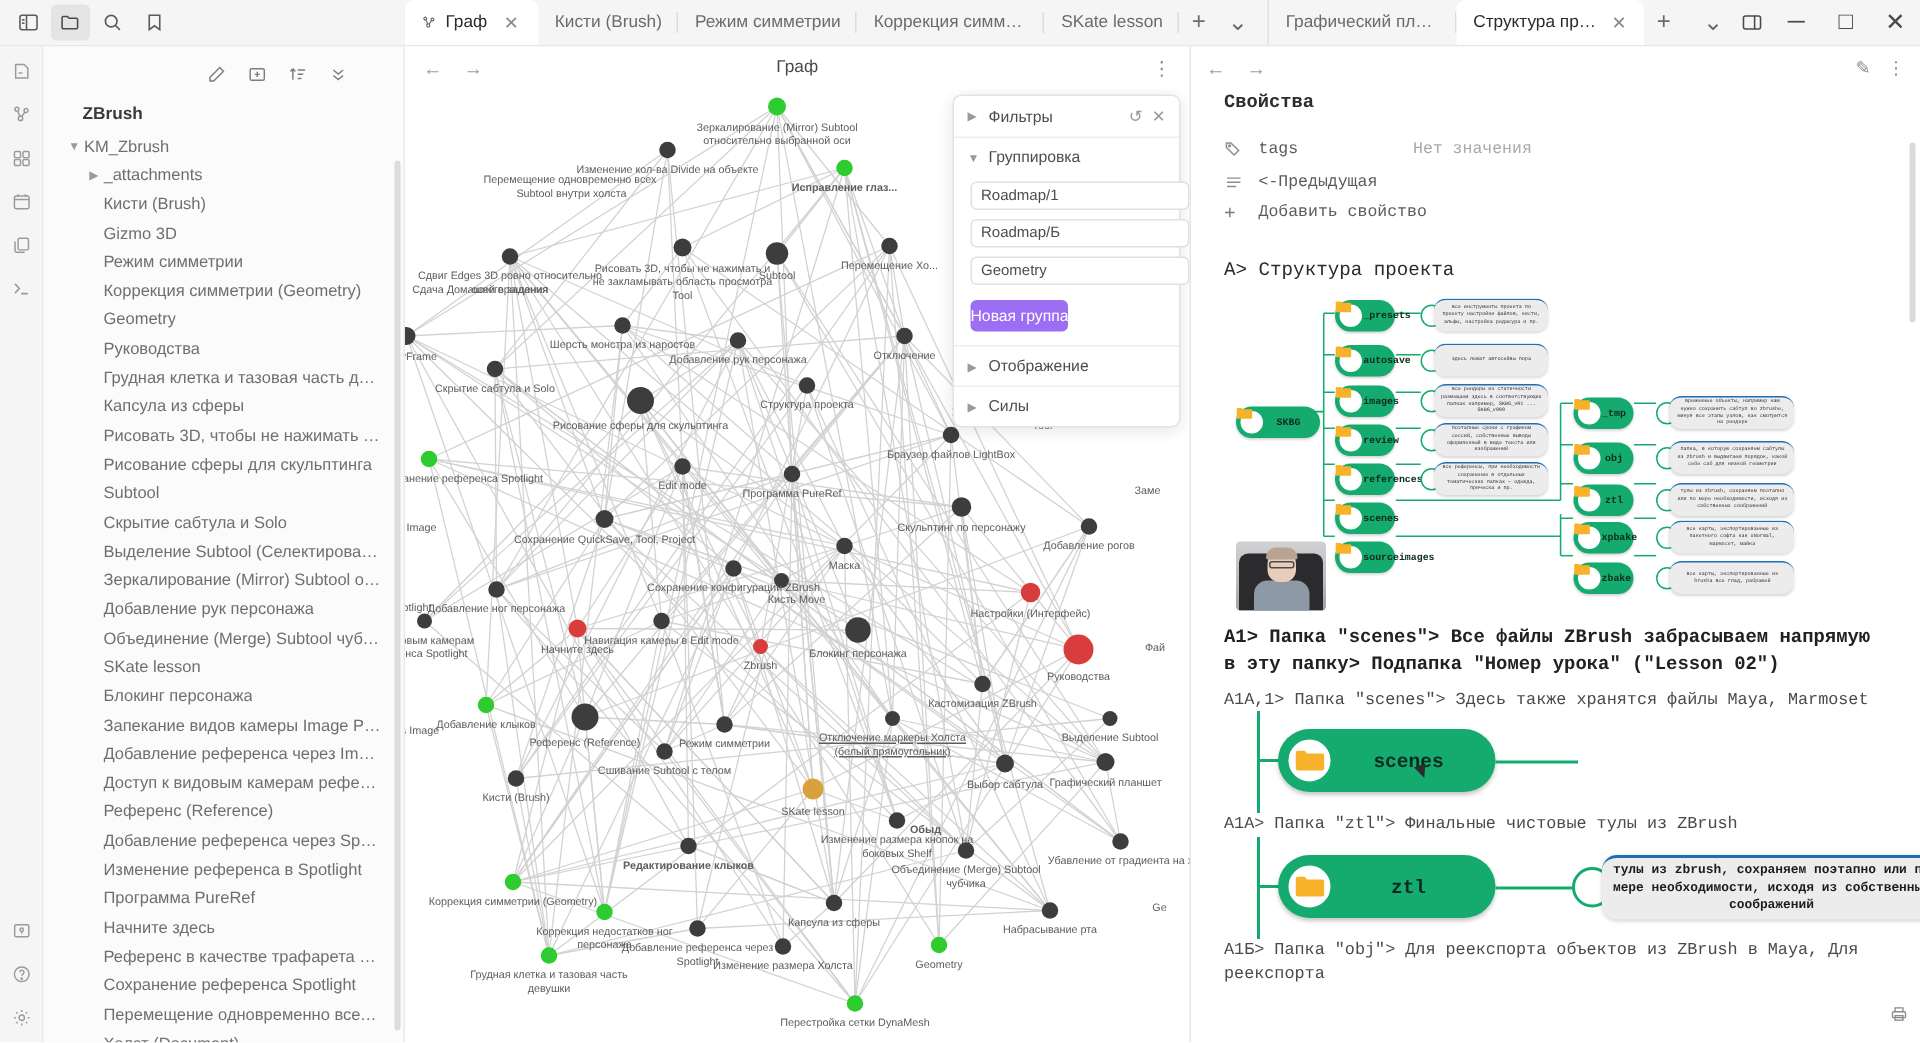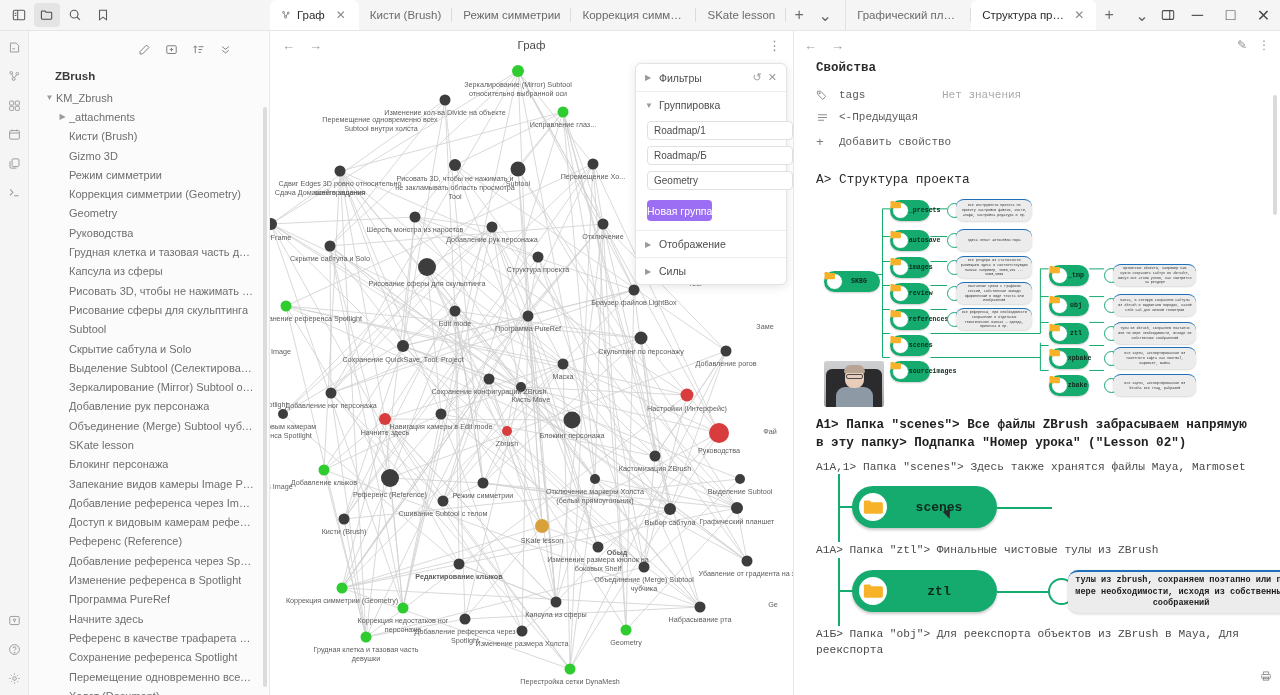--- a/index.html
+++ b/index.html
@@ -112,21 +112,21 @@
   .np-nav { display: flex; gap: 14px; color: #9d9d9d; font-size: 13px; }
   .np-nav span { cursor: pointer; line-height: 1; }
   .np-crumb { position: absolute; left: 0; right: 0; text-align: center; font-size: 11px;
               color: #6c6c6c; pointer-events: none; }
   .np-crumb .sep { color: #b5b5b5; }
   .np-actions { margin-left: auto; display: flex; gap: 11px; color: #8c8c8c; font-size: 12px; }
   .np-actions span { cursor: pointer; line-height: 1; }
 
   .np-body { flex: 1; overflow: hidden; padding: 0 30px 0 22px; position: relative; font-family: Liberation Mono, monospace; }
   .np-h { font-size: 12.5px; font-weight: bold; color: #2c2c2c; margin: 2px 0 9px; }
-  .prop-row { display: flex; align-items: center; height: 22px; font-size: 11px; color: #555;
+  .prop-row { display: flex; align-items: flex-end; height: 22px; font-size: 11px; color: #555;
               gap: 8px; cursor: pointer; }
   .prop-row .pico { width: 15px; color: #8c8c8c; display: flex; align-items: center; }
   .prop-row .pkey { width: 95px; color: #5b5b5b; }
   .prop-row .pval { color: #a9a9a9; }
   .prop-add { display: flex; align-items: center; gap: 8px; height: 24px; font-size: 11px;
               color: #5b5b5b; cursor: pointer; margin-top: 2px; }
   .prop-add .plus { color: #7a7a7a; font-size: 13px; width: 15px; display: flex; }
 
   .note-h1 { font-size: 12.8px; color: #2b2b2b; margin: 18px 0 8px; }
   .note-p-bold { font-size: 12.6px; color: #212121; font-weight: bold; line-height: 1.42;
@@ -785,21 +785,21 @@
           <circle cx="477" cy="502" r="5.5" fill="#3d3d3d"></circle>
           <circle cx="96" cy="578" r="5.5" fill="#2ecc2e"></circle>
           <circle cx="252" cy="572" r="5.5" fill="#3d3d3d"></circle>
           <circle cx="430" cy="548" r="5.5" fill="#3d3d3d"></circle>
           <circle cx="356" cy="571" r="5.5" fill="#2ecc2e"></circle>
           <circle cx="300" cy="610" r="5.5" fill="#2ecc2e"></circle>
         </svg>
       <div id="graph-labels">
           <div class="gnode-lbl" style="left: 248px; top: 20.5px;">Зеркалирование (Mirror) Subtool
 относительно выбранной оси</div>
-          <div class="gnode-lbl" style="left: 293px; top: 61px;">Исправление глаз...</div>
+          <div class="gnode-lbl" style="left: 293px; top: 61px; font-weight: bold;">Исправление глаз...</div>
           <div class="gnode-lbl" style="left: 175px; top: 49px;">Изменение кол-ва Divide на объекте</div>
           <div class="gnode-lbl" style="left: 110px; top: 55.5px;">Перемещение одновременно всех
  Subtool внутри холста</div>
           <div class="gnode-lbl" style="left: 248px; top: 120px;">Subtool</div>
           <div class="gnode-lbl" style="left: 323px; top: 113px;">Перемещение Хо...</div>
           <div class="gnode-lbl" style="left: 70px; top: 120px;">Сдвиг Edges 3D ровно относительно
 осей вращения</div>
           <div class="gnode-lbl" style="left: 50px; top: 128.5px;">Сдача Домашнего задания</div>
           <div class="gnode-lbl" style="left: 185px; top: 114.5px;">Рисовать 3D, чтобы не нажимать и
 не закламывать область просмотра
@@ -831,21 +831,21 @@
           <div class="gnode-lbl" style="left: 171px; top: 363px;">Навигация камеры в Edit mode</div>
           <div class="gnode-lbl" style="left: 115px; top: 368.5px;">Начните здесь</div>
           <div class="gnode-lbl" style="left: 302px; top: 372px;">Блокинг персонажа</div>
           <div class="gnode-lbl" style="left: 237px; top: 379.5px;">Zbrush</div>
           <div class="gnode-lbl" style="left: 449px; top: 386.5px;">Руководства</div>
           <div class="gnode-lbl" style="left: 500px; top: 367.5px;">Фай</div>
           <div class="gnode-lbl" style="left: 54px; top: 419px;">Добавление клыков</div>
           <div class="gnode-lbl" style="left: 120px; top: 430.5px;">Референс (Reference)</div>
           <div class="gnode-lbl" style="left: 213px; top: 432px;">Режим симметрии</div>
           <div class="gnode-lbl" style="left: 385px; top: 405px;">Кастомизация ZBrush</div>
-          <div class="gnode-lbl" style="left: 325px; top: 427.5px;">Отключение маркеры Холста
+          <div class="gnode-lbl" style="left: 325px; top: 427.5px; text-decoration: underline;">Отключение маркеры Холста
 (белый прямоугольник)</div>
           <div class="gnode-lbl" style="left: 470px; top: 427.5px;">Выделение Subtool</div>
           <div class="gnode-lbl" style="left: 173px; top: 450px;">Сшивание Subtool с телом</div>
           <div class="gnode-lbl" style="left: 74px; top: 468px;">Кисти (Brush)</div>
           <div class="gnode-lbl" style="left: 272px; top: 476.5px;">SKate lesson</div>
           <div class="gnode-lbl" style="left: 400px; top: 458.5px;">Выбор сабтула</div>
           <div class="gnode-lbl" style="left: 467px; top: 457.5px;">Графический планшет</div>
           <div class="gnode-lbl" style="left: 328px; top: 496px;">Изменение размера кнопок на
 боковых Shelf</div>
           <div class="gnode-lbl" style="left: 347px; top: 489px; font-weight: bold;">Обыд</div>

